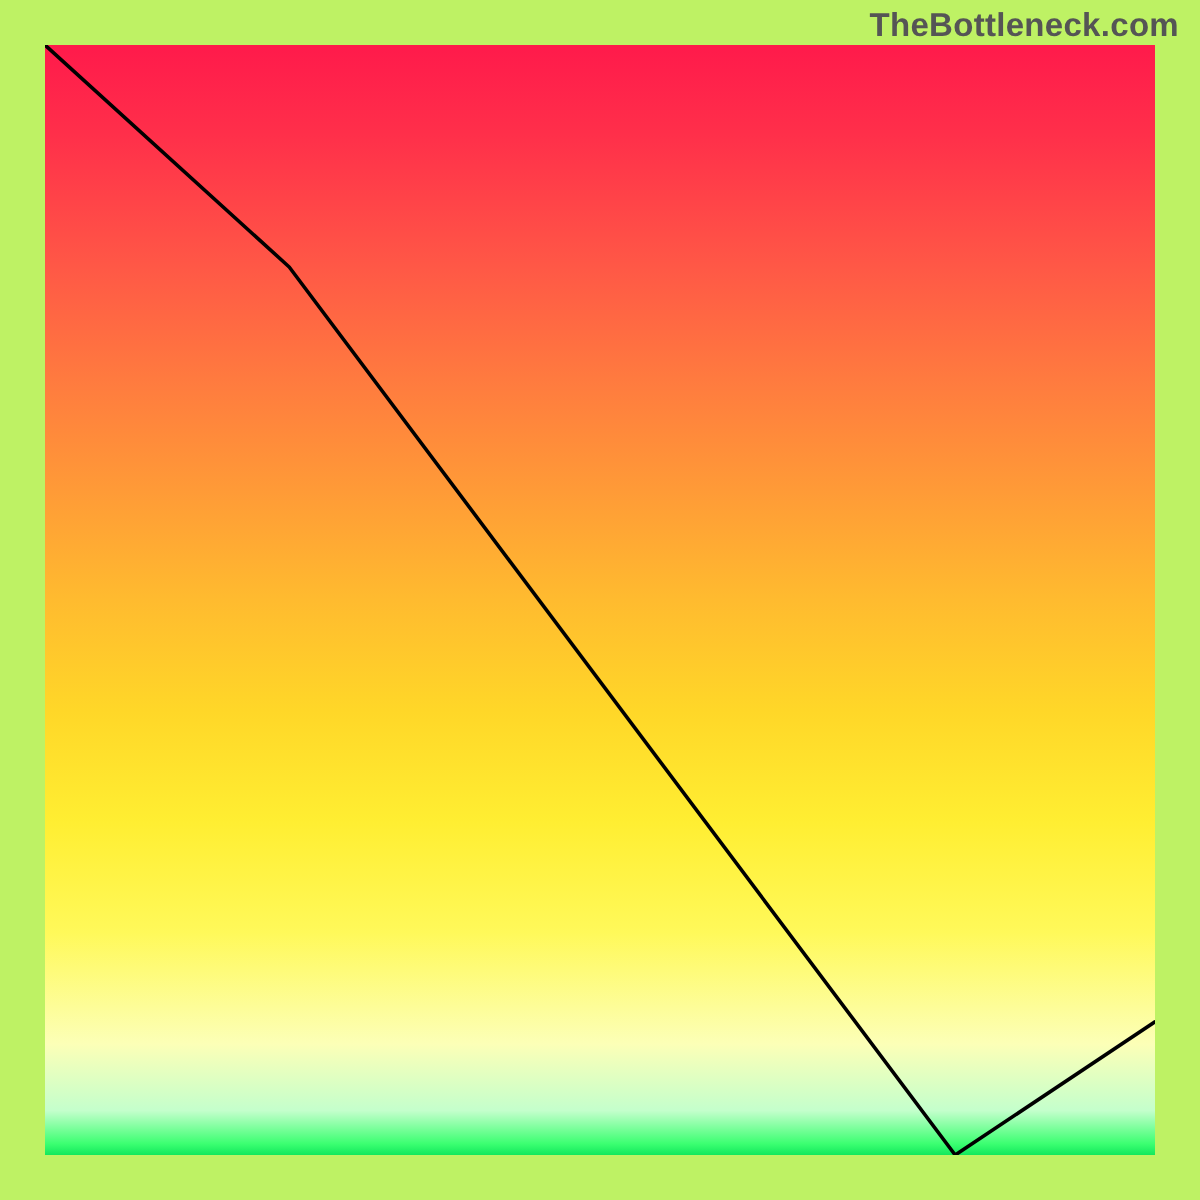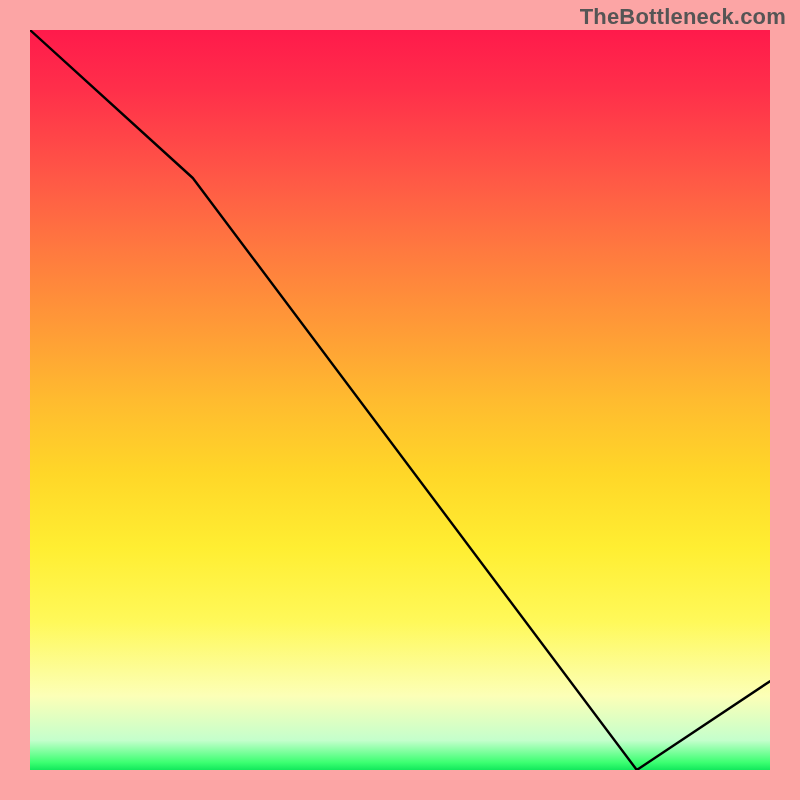--- a/index.html
+++ b/index.html
@@ -8,21 +8,21 @@
     width: 800px;
     height: 800px;
     background: #000;
     font-family: Arial, Helvetica, sans-serif;
     overflow: hidden;
   }
   .canvas {
     position: relative;
     width: 800px;
     height: 800px;
-    background: #fca5a5;
+    background: #bef264;
     text-align: center;
   }
   .watermark {
     position: absolute;
     top: 4px;
     right: 14px;
     color: #555;
     font-size: 22px;
     font-weight: bold;
     letter-spacing: 0.2px;

